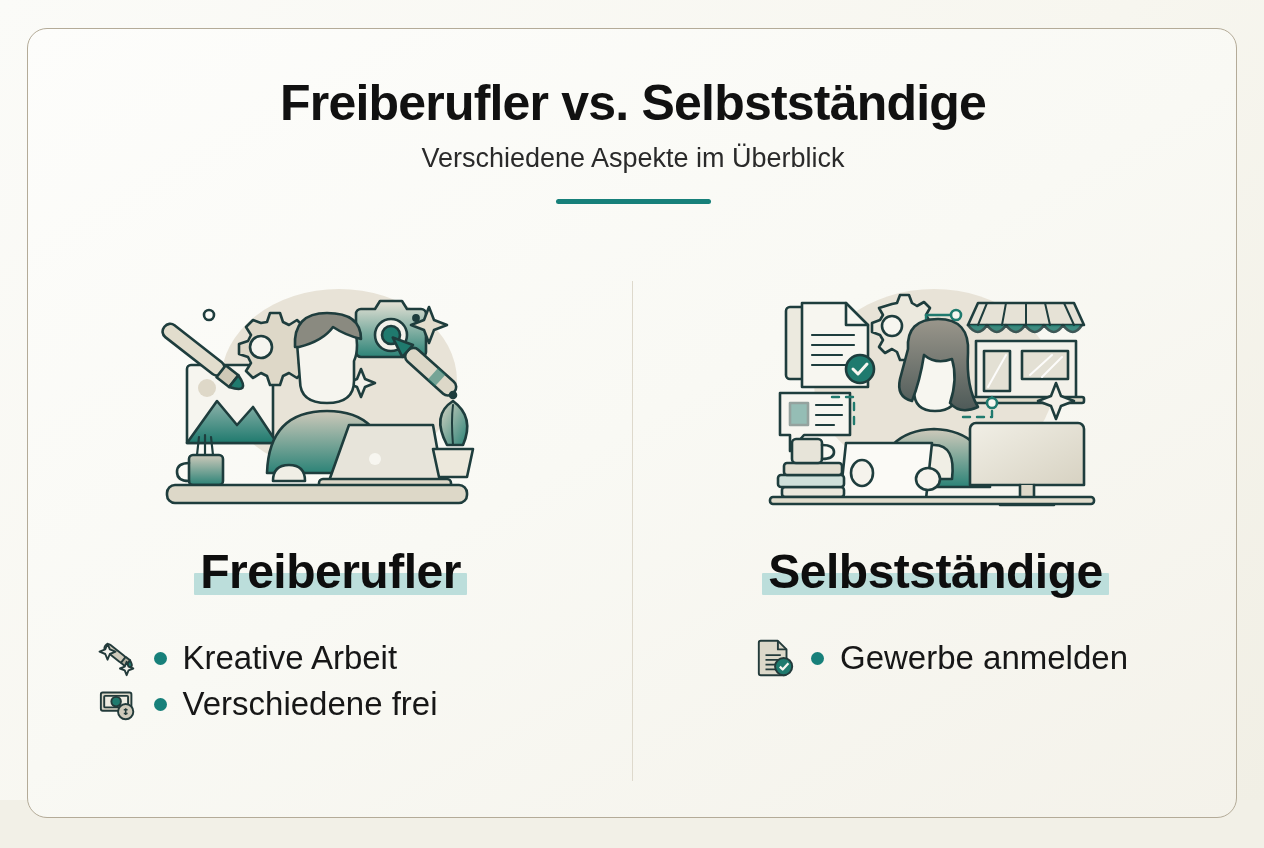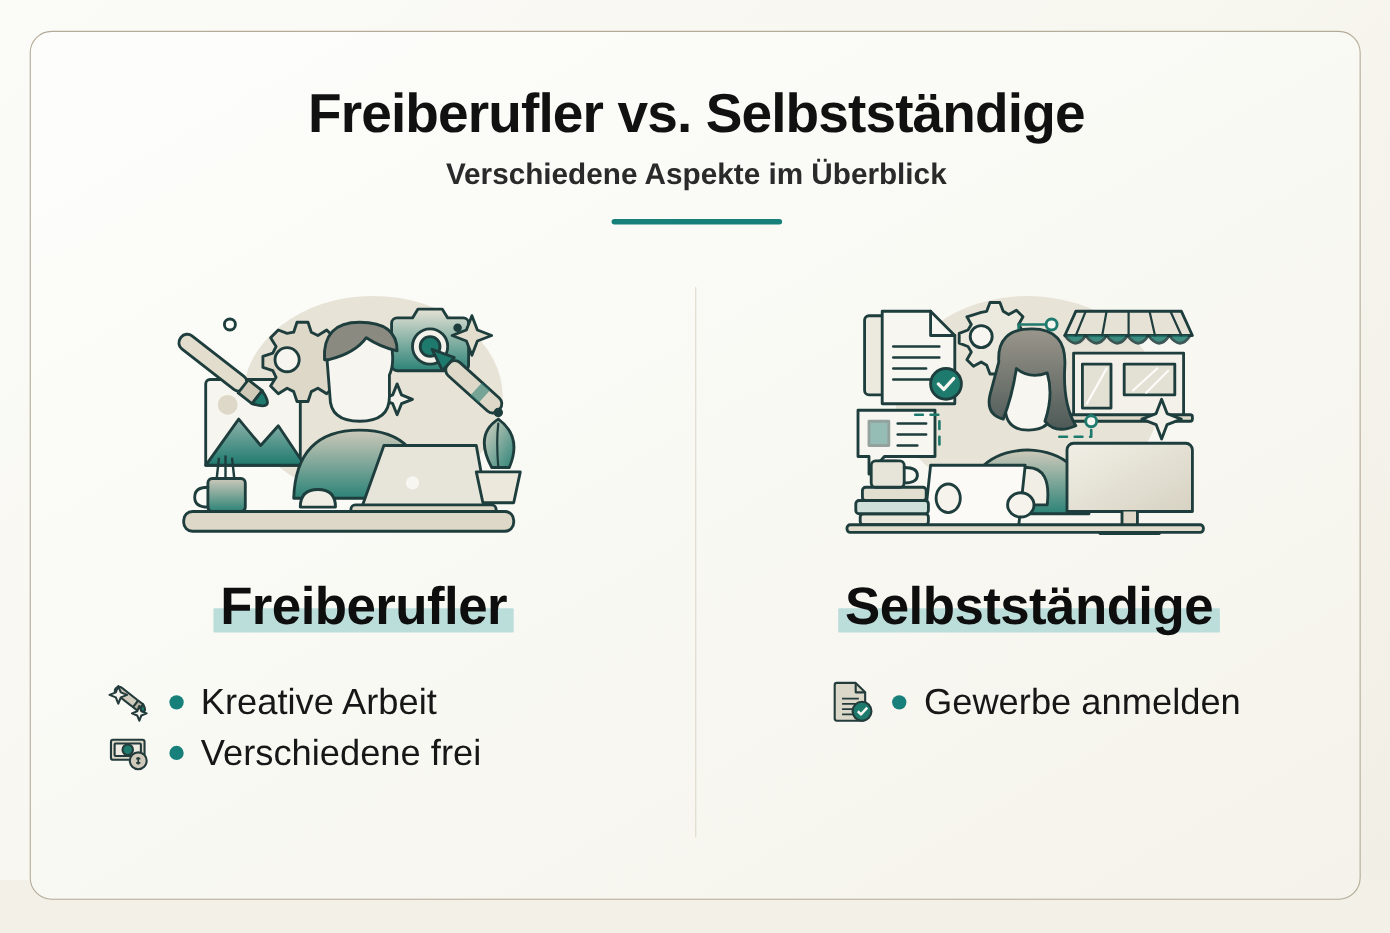--- a/index.html
+++ b/index.html
@@ -22,30 +22,30 @@
     border-radius:20px;
     background:linear-gradient(150deg,#fdfdfb 0%,#f9f9f4 50%,#f4f2ea 100%);
   }
   
   #header{position:absolute;left:0;top:48px;width:1210px;text-align:center;}
   #title{
     font-size:50px;font-weight:bold;letter-spacing:-0.8px;
     color:#111111;line-height:1.05;margin:0;
   }
   #subtitle{
-    font-size:27px;font-weight:bold;color:#2a2a2a;
+    font-size:27px;font-weight:normal;color:#2a2a2a;
     margin:14px 0 0 0;line-height:1.1;
   }
   #accent-rule{
     width:155px;height:5px;border-radius:3px;
     margin:26px auto 0 auto;
   }
   
   #columns{
-    position:absolute;left:0;top:204px;width:1210px;height:520px;
+    position:absolute;left:0;top:224px;width:1210px;height:520px;
     display:flex;
   }
   .column{
     width:605px;position:relative;
     display:flex;flex-direction:column;align-items:center;
   }
   #v-divider{
     position:absolute;left:604px;top:28px;width:1px;height:500px;
     background:#ded9cc;
   }

